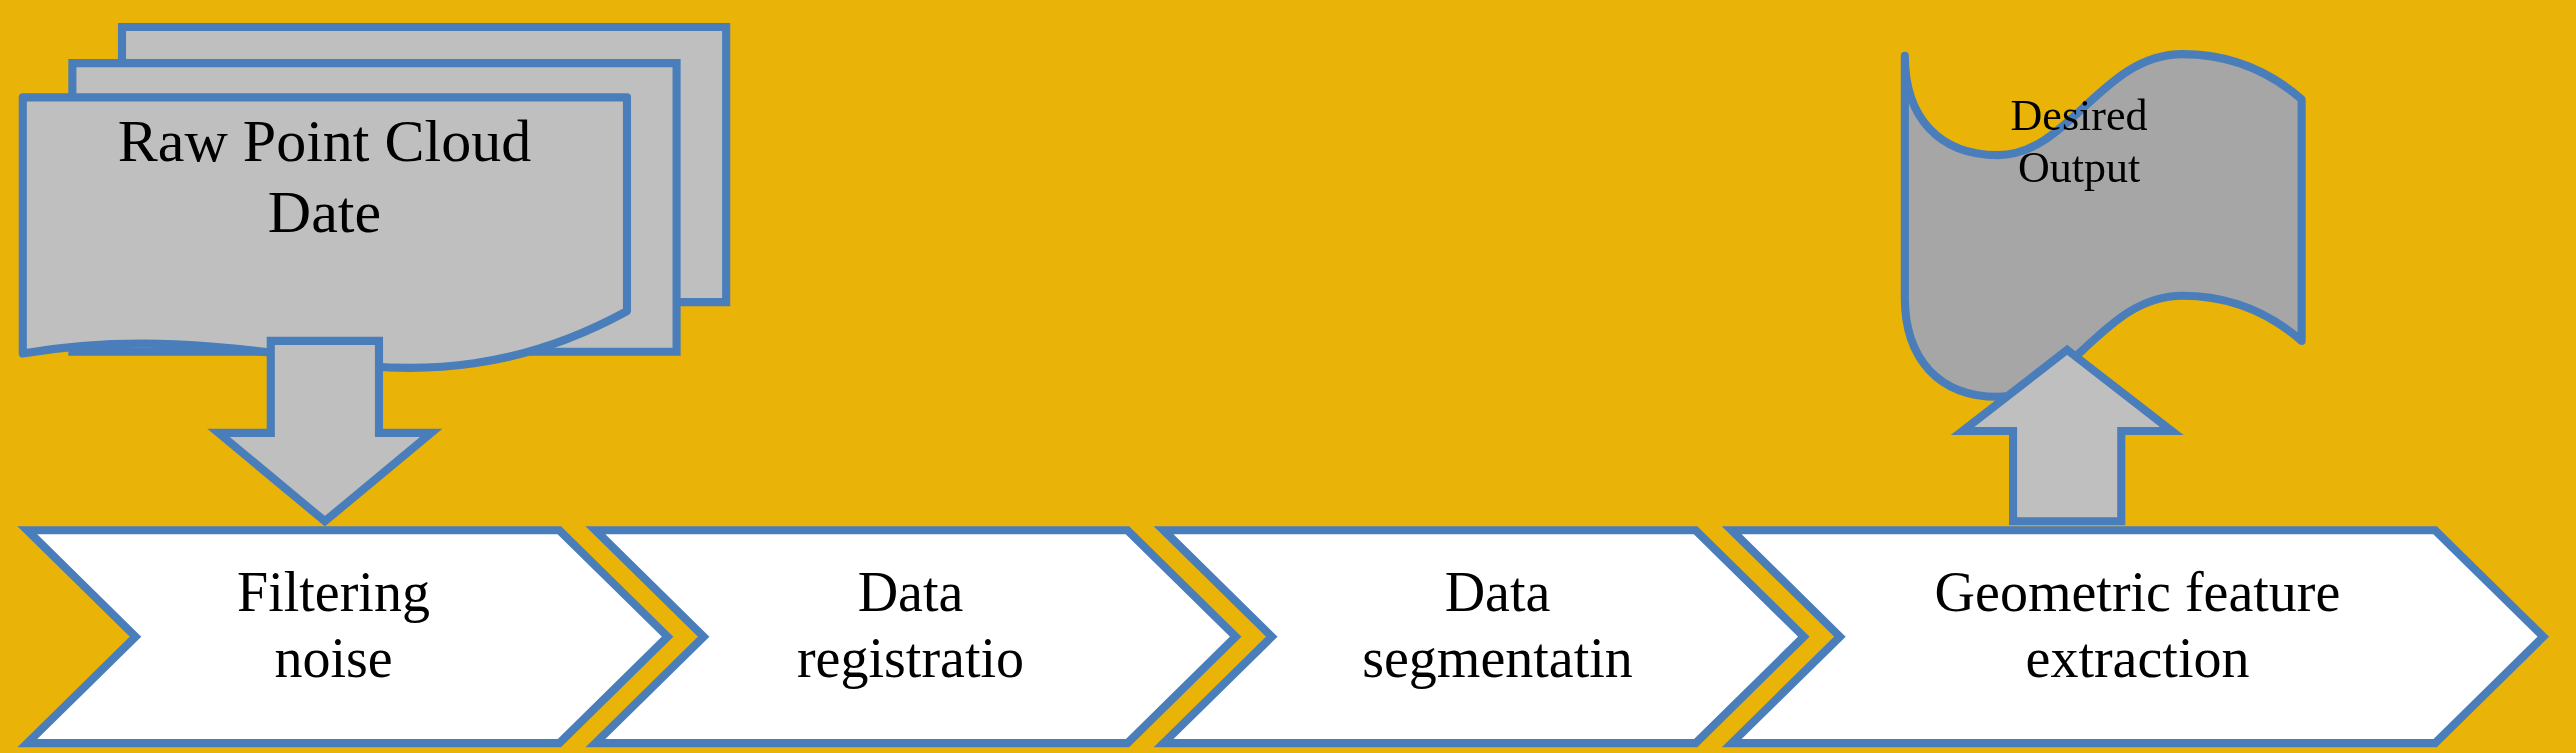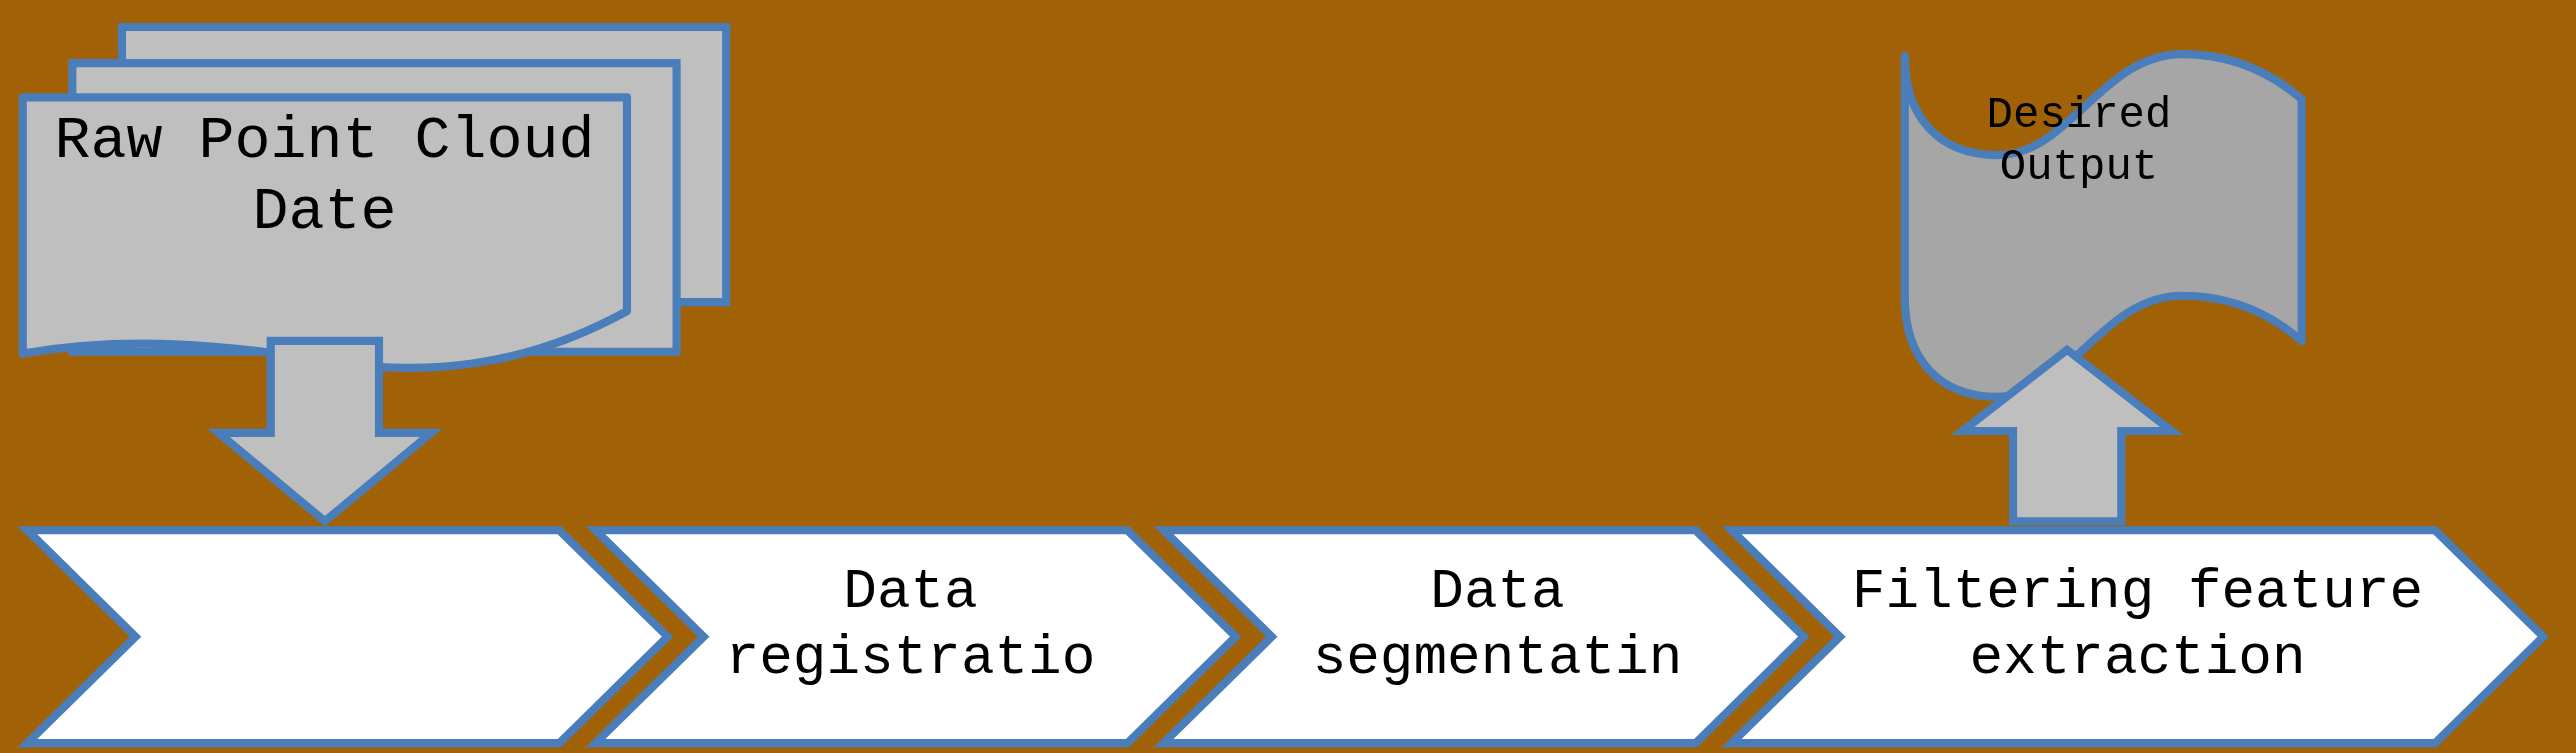--- a/index.html
+++ b/index.html
@@ -8,23 +8,22 @@
     padding: 0;
     background: #ffffff;
   }
   body {
     font-family: "Liberation Serif", "DejaVu Serif", serif;
   }
   #canvas {
     position: relative;
     width: 2576px;
     height: 753px;
-    background: #a16207;
+    background: #eab308;
     overflow: hidden;
-    font-family: Liberation Mono, monospace;
   }
   .shape-svg {
     position: absolute;
     left: 0;
     top: 0;
     width: 2576px;
     height: 753px;
     pointer-events: none;
   }
   .label {
@@ -137,24 +136,26 @@
              L 2040 706
              Z" fill="#FFFFFF" stroke="#4A7EBB" stroke-width="9" stroke-linejoin="miter"></path>
   </svg>
 
   <div class="label" id="lbl-raw-data">Raw Point Cloud
 Date</div>
 
   <div class="label" id="lbl-desired-output">Desired
 Output</div>
 
+  <div class="label step-label" id="lbl-step-0">Filtering
+noise</div>
 
   <div class="label step-label" id="lbl-step-1">Data
 registratio</div>
 
   <div class="label step-label" id="lbl-step-2">Data
 segmentatin</div>
 
-  <div class="label step-label" id="lbl-step-3">Filtering feature
+  <div class="label step-label" id="lbl-step-3">Geometric feature
 extraction</div>
 
 </div>
 
 
 </body></html>

